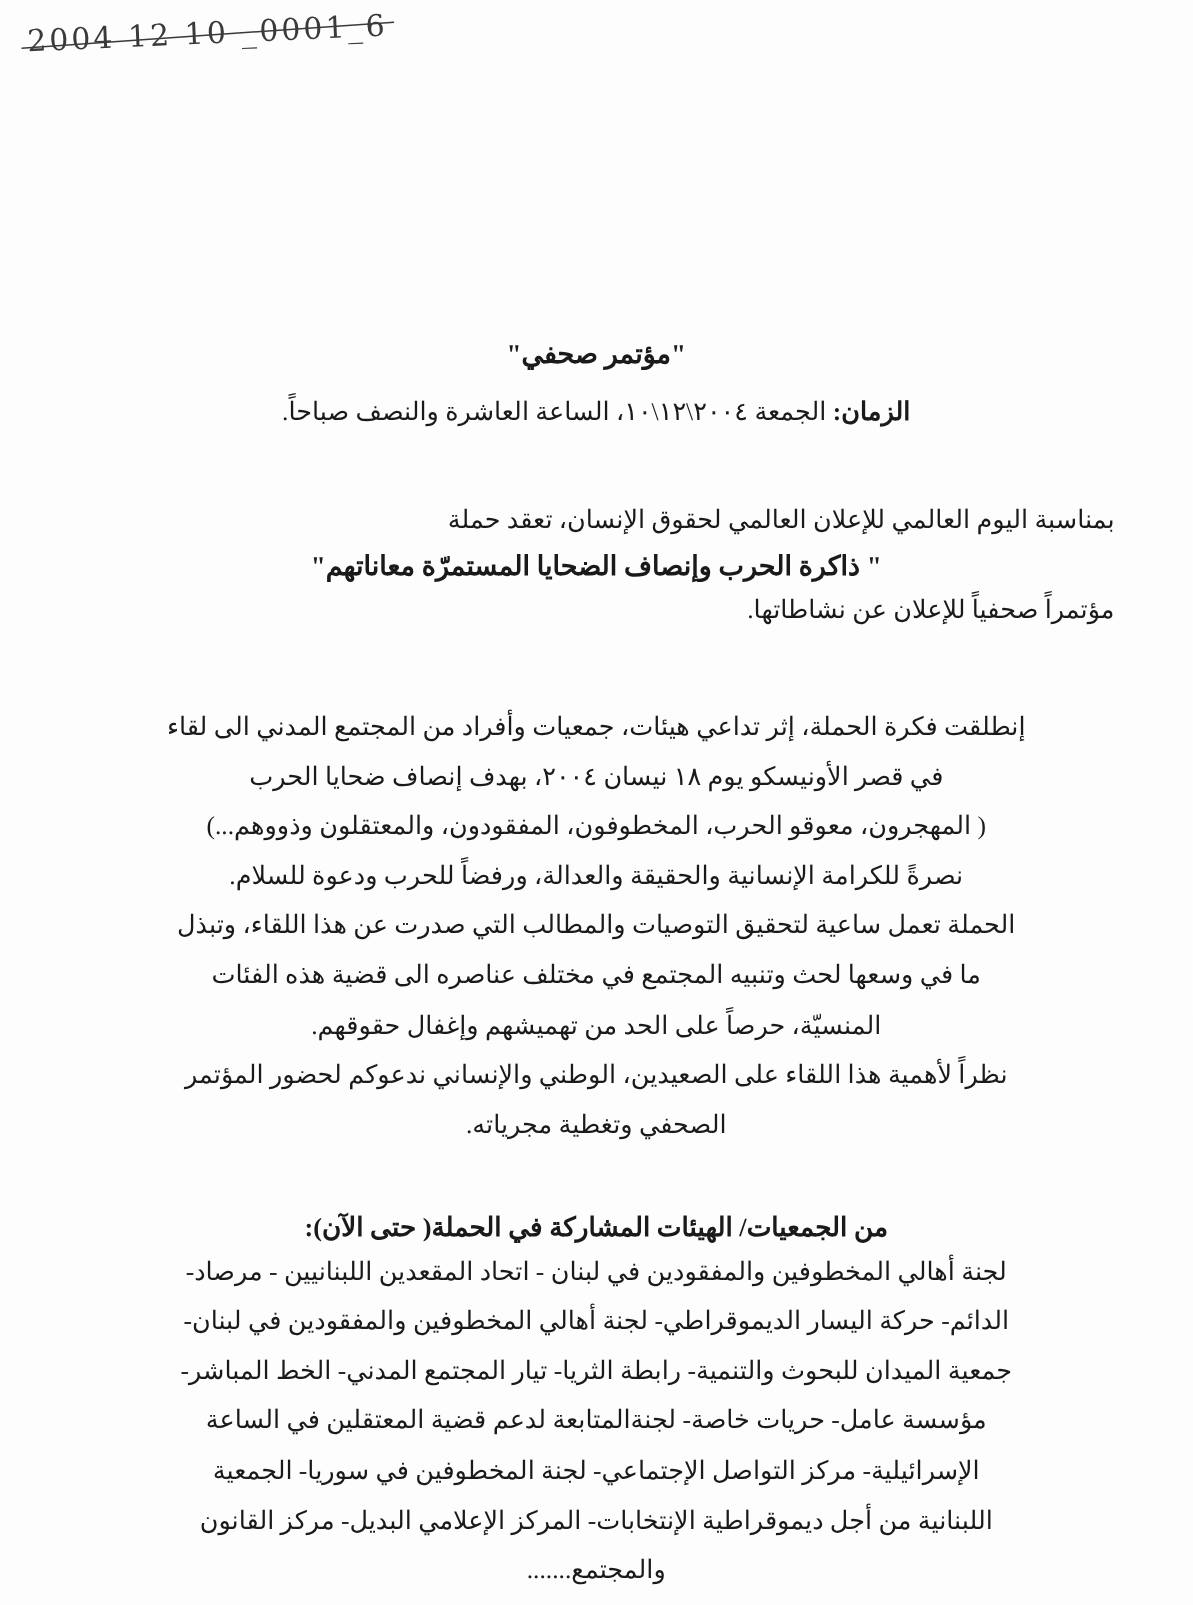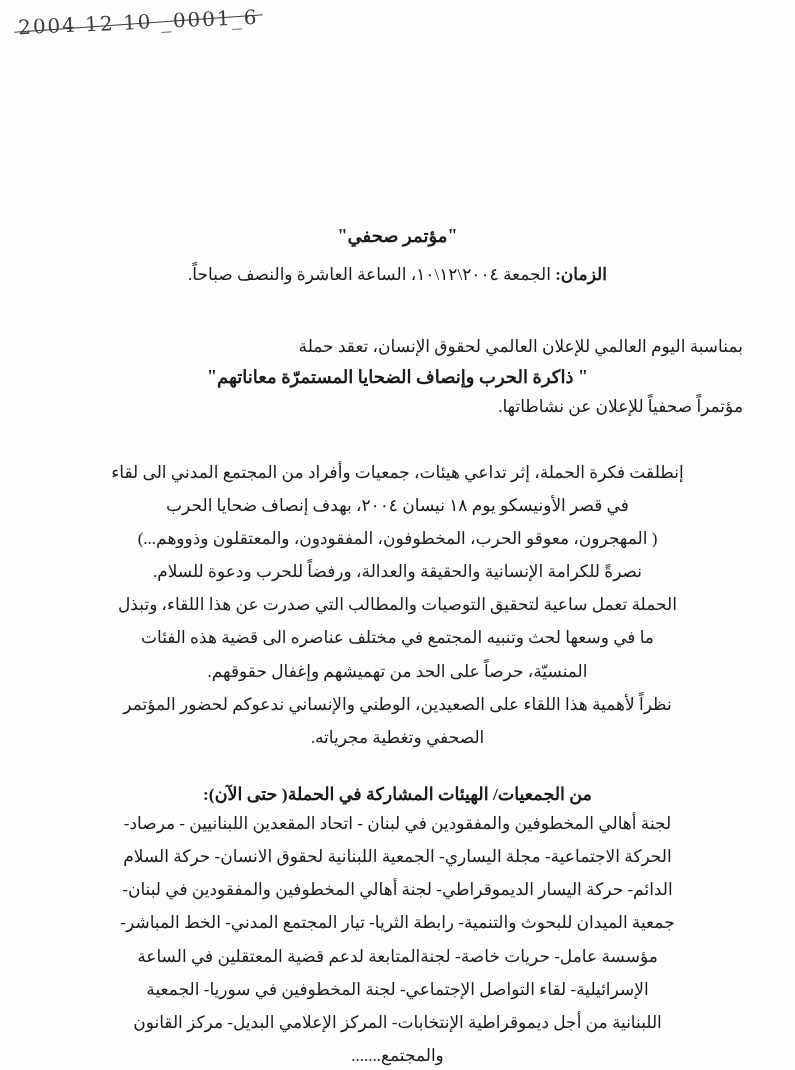--- a/index.html
+++ b/index.html
@@ -87,21 +87,21 @@
     text-align: center;
     font-size: 18px;
     font-weight: bold;
     margin: 4px 0 4px 0;
   }
 
   .body-par {
     font-size: 17px;
     line-height: 1.95;
     text-align: center;
-    margin: 4px;
+    margin: 16px;
   }
   .body-par .ln { display: block; }
 
   .section-head {
     font-size: 17.5px;
     font-weight: bold;
     text-align: center;
     margin: 0 0 2px 0;
   }
   .list-block {
@@ -149,23 +149,22 @@
       <span class="ln">نظراً لأهمية هذا اللقاء على الصعيدين، الوطني والإنساني ندعوكم لحضور المؤتمر</span>
       <span class="ln">الصحفي وتغطية مجرياته.</span>
     </p>
 
     <div class="gap-md"></div>
 
     <div class="section-head">من الجمعيات/ الهيئات المشاركة في الحملة( حتى الآن):</div>
 
     <p class="list-block">
       <span class="ln">لجنة أهالي المخطوفين والمفقودين في لبنان - اتحاد المقعدين اللبنانيين - مرصاد-</span>
-      <span class="ln">الحركة الاجتماعية- مجلة اليساري- الجمعية اللبنانية لحقوق الانسان- حركة السلام</span>
       <span class="ln">الدائم- حركة اليسار الديموقراطي- لجنة أهالي المخطوفين والمفقودين في لبنان-</span>
       <span class="ln">جمعية الميدان للبحوث والتنمية- رابطة الثريا- تيار المجتمع المدني- الخط المباشر-</span>
       <span class="ln">مؤسسة عامل- حريات خاصة- لجنةالمتابعة لدعم قضية المعتقلين في الساعة</span>
-      <span class="ln">الإسرائيلية- لقاء التواصل الإجتماعي- لجنة المخطوفين في سوريا- الجمعية</span>
+      <span class="ln">الإسرائيلية- مركز التواصل الإجتماعي- لجنة المخطوفين في سوريا- الجمعية</span>
       <span class="ln">اللبنانية من أجل ديموقراطية الإنتخابات- المركز الإعلامي البديل- مركز القانون</span>
       <span class="ln">والمجتمع.......</span>
     </p>
 
   </div>
 </div>
 
 </body></html>

